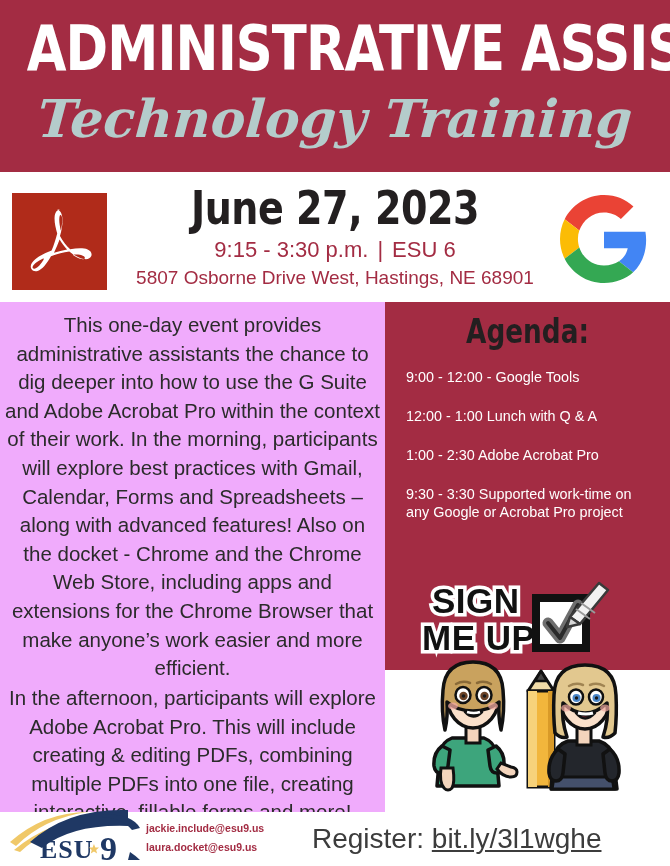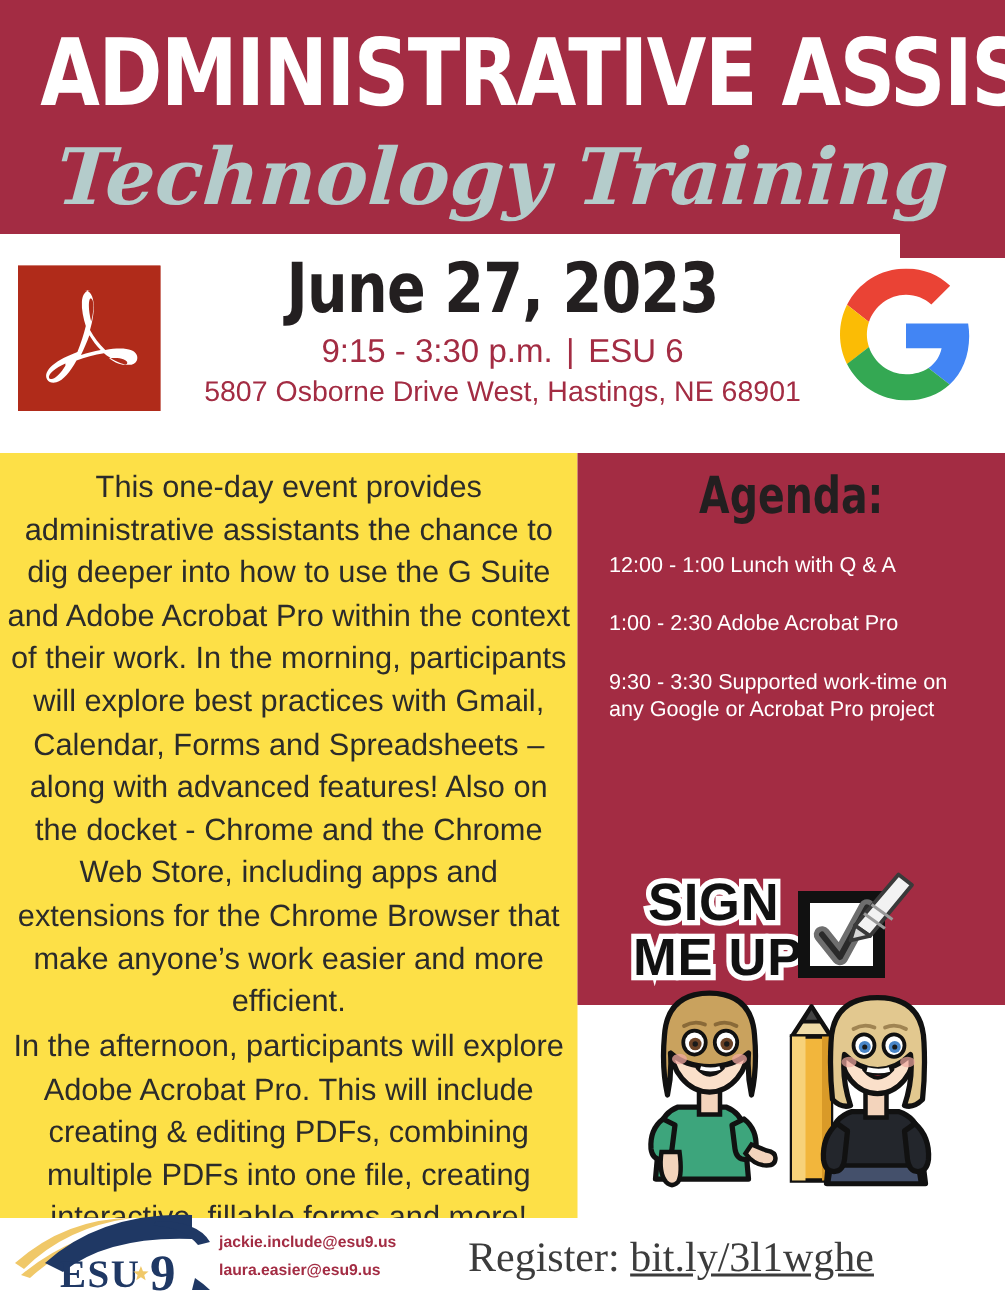--- a/index.html
+++ b/index.html
@@ -54,21 +54,21 @@
     font-size: 52px;
     line-height: 78px;
     letter-spacing: 0px;
     transform: skewX(-4deg);
     white-space: nowrap;
   }
 
   
   .info-band {
     position: absolute;
-    left: 0; top: 156px;
+    left: 0; top: 172px;
     width: 600px;
     height: 130px;
     background: #ffffff;
   }
   .adobe-icon {
     position: absolute;
     left: 12px; top: 21px;
     width: 95px;
     height: 97px;
     background: #B02B1A;
@@ -114,21 +114,21 @@
     font-weight: normal;
     white-space: nowrap;
   }
 
   
   .body-left {
     position: absolute;
     left: 0; top: 302px;
     width: 385px;
     height: 510px;
-    background: #fde047;
+    background: #f0abfc;
   }
   .body-right {
     position: absolute;
     left: 385px; top: 302px;
     width: 285px;
     height: 368px;
     background: #A32C43;
     overflow: hidden;
   }
 
@@ -207,21 +207,20 @@
     font-weight: bold;
   }
   .register {
     position: absolute;
     left: 312px; top: 8px;
     width: 352px;
     color: #3C3C3C;
     font-size: 28px;
     line-height: 38px;
     white-space: nowrap;
-    font-family: Liberation Serif, serif;
   }
   .register .link {
     text-decoration: underline;
   }
 </style>
 </head>
 <body>
 
 <div id="flyer">
 
@@ -276,20 +275,21 @@
   </div>
 
   <div class="body-left">
     <div class="desc p1">This one-day event provides administrative assistants the chance to dig deeper into how to use the G Suite and Adobe Acrobat Pro within the context of their work. In the morning, participants will explore best practices with Gmail, Calendar, Forms and Spreadsheets – along with advanced features! Also on the docket - Chrome and the Chrome Web Store, including apps and extensions for the Chrome Browser that make anyone’s work easier and more efficient.</div>
     <div class="desc p2">In the afternoon, participants will explore Adobe Acrobat Pro. This will include creating &amp; editing PDFs, combining multiple PDFs into one file, creating interactive, fillable forms and more!</div>
   </div>
 
   <div class="body-right">
     <div class="agenda-title">Agenda:</div>
     <div class="agenda-list">
+      <div class="agenda-item">9:00 - 12:00  - Google Tools</div>
       <div class="agenda-item">12:00 - 1:00 Lunch with Q &amp; A</div>
       <div class="agenda-item">1:00 - 2:30 Adobe Acrobat Pro</div>
       <div class="agenda-item">9:30 - 3:30 Supported work-time on any Google or Acrobat Pro project</div>
     </div>
   </div>
 
   <div class="signup-art">
     <svg width="226" height="232" viewBox="0 0 226 232" aria-hidden="true">
 
       <g>
@@ -402,21 +402,21 @@
         <text x="36" y="50" font-family="'Liberation Serif', serif" font-weight="bold" font-size="26" fill="#1F3864" letter-spacing="1" id="esu-text">ESU</text>
 
         <path d="M91 41 l1.6 4.1 l4.4 .2 l-3.4 2.8 l1.1 4.2 l-3.7 -2.4 l-3.7 2.4 l1.1 -4.2 l-3.4 -2.8 l4.4 -.2 z" fill="#F0C868" transform="translate(-1,-4) scale(0.85) translate(16,6)"></path>
         <text x="96" y="52" font-family="'Liberation Serif', serif" font-weight="bold" font-size="34" fill="#1F3864" id="esu-number">9</text>
         <path d="M126 44 q6 4 10 8 l-12 0 z" fill="#1F3864"></path>
       </svg>
     </div>
 
     <div class="emails">
       <div class="email-line">jackie.include@esu9.us</div>
-      <div class="email-line">laura.easier@esu9.us</div>
+      <div class="email-line">laura.docket@esu9.us</div>
     </div>
 
     <div class="register">
       <span>Register:</span>
       <span class="link">bit.ly/3l1wghe</span>
     </div>
 
   </div>
 
 </div>

